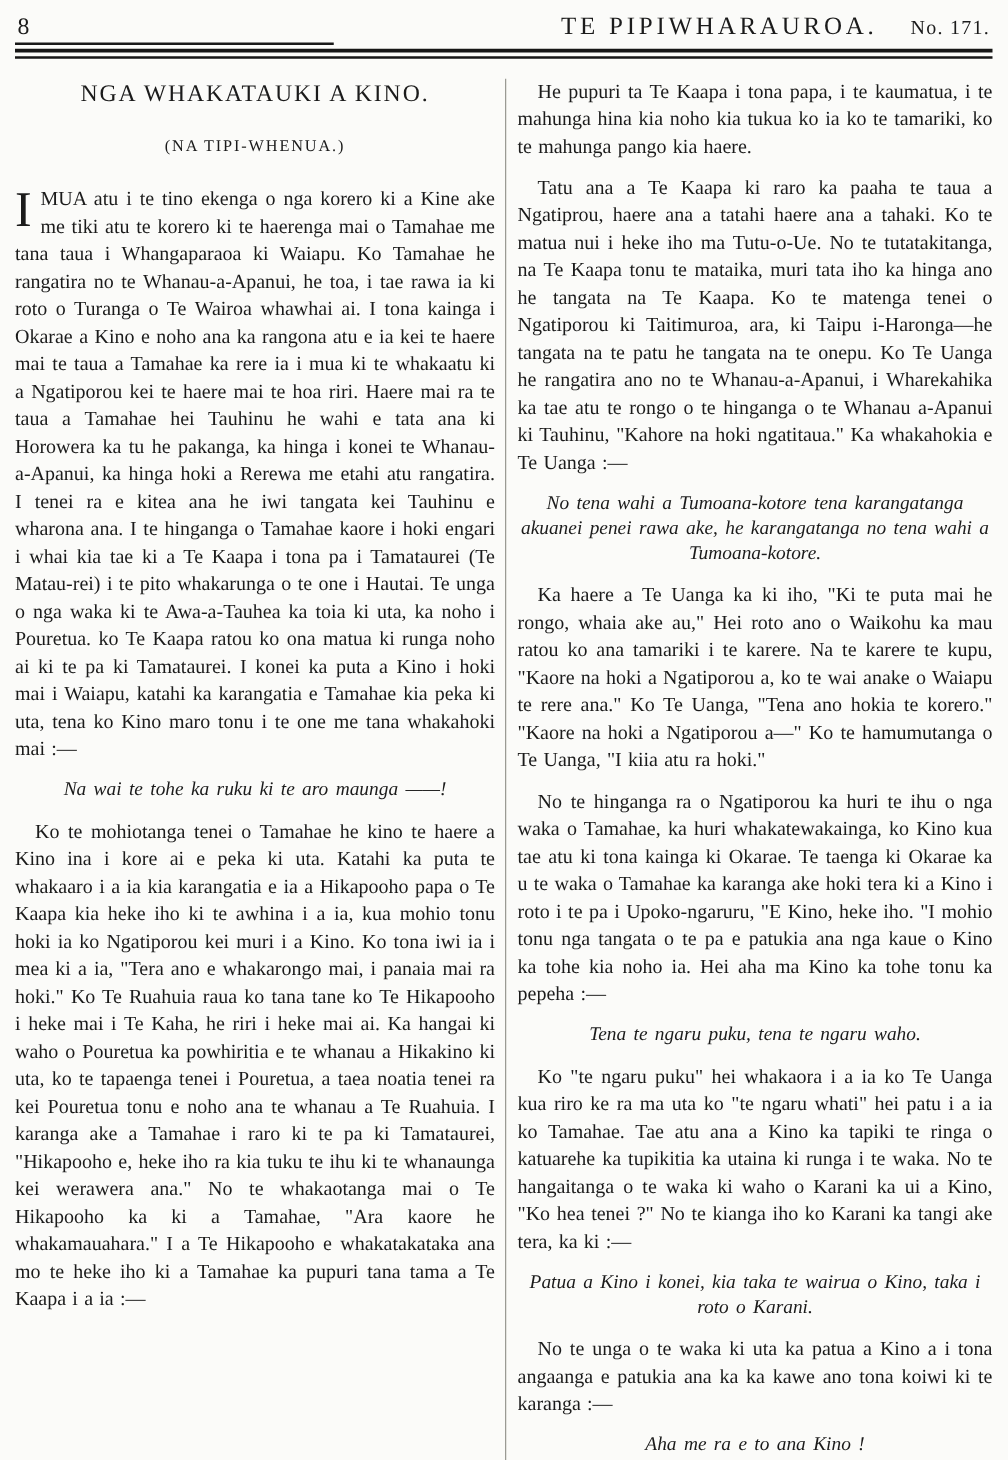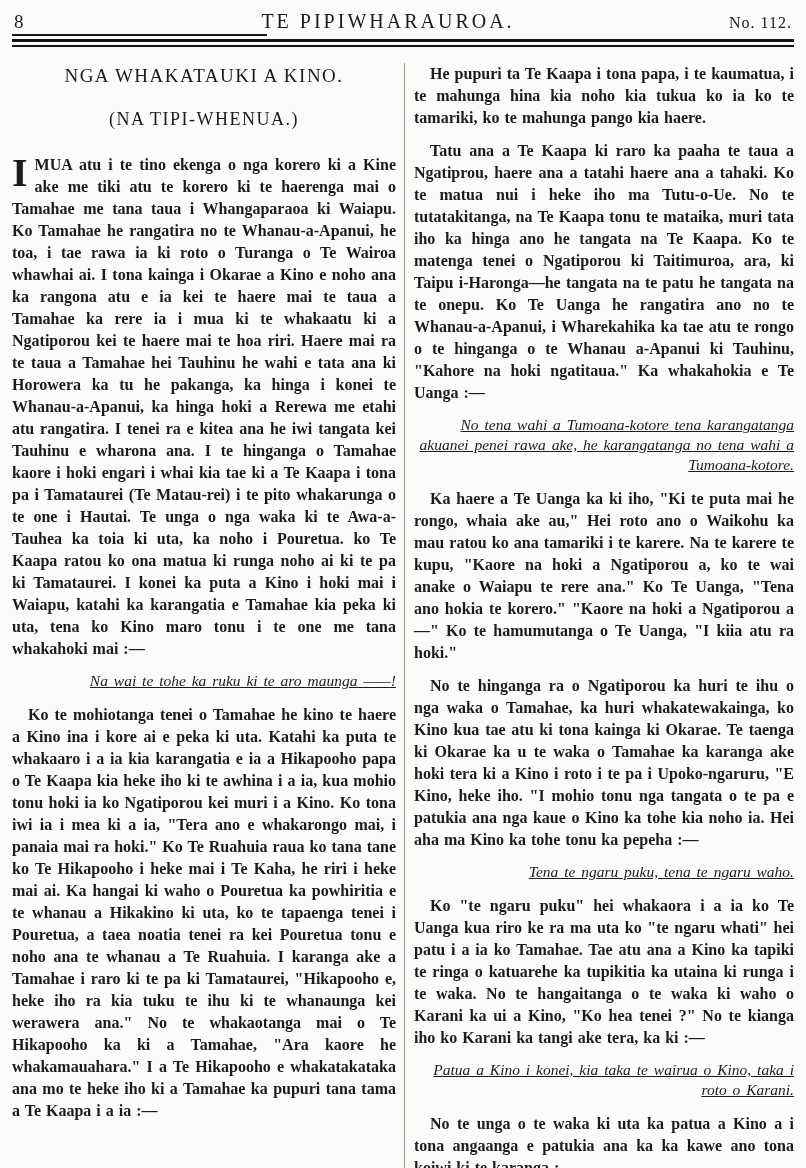--- a/index.html
+++ b/index.html
@@ -12,21 +12,21 @@
   }
   .page { padding:10px 12px 0 12px; box-sizing:border-box; }
 
   
   .running-head {
     display:flex; align-items:baseline;
     padding:0 2px;
   }
   .page-number { width:60px; font-size:19px; letter-spacing:1px; }
   .masthead {
-    flex:1; text-align:center;
+    flex:1; text-align:right;
     font-size:20px; letter-spacing:3px;
   }
   .issue-number { width:90px; text-align:right; font-size:16px; letter-spacing:1px; }
 
   .rule-partial { height:2px; background:#181818; width:255px; margin-top:1px; }
   .double-rule {
     margin-top:3px;
     border-top:3px solid #161616;
     border-bottom:2px solid #161616;
     height:3px;
@@ -38,56 +38,54 @@
   .col-rule  { width:1px; background:#9a9a94; margin:0 9px 0 8px; }
   .col-right { flex:1; }
 
   .article-title {
     text-align:center; font-weight:normal;
     font-size:19px; letter-spacing:1.5px;
     margin:2px 0 0 0;
   }
   .article-byline {
     text-align:center;
-    font-size:18px; letter-spacing:1.5px;
+    font-size:13px; letter-spacing:1.5px;
     margin:22px 0 24px 0;
   }
 
   p.body-par {
     margin:0 0 11px 0;
     font-size:16px; line-height:22px;
     text-align:justify;
     text-indent:16px;
     word-spacing:1px;
-    font-weight:bold;
   }
   p.first-par { text-indent:0; }
   .drop-cap {
     float:left;
     font-size:40px; line-height:34px;
     padding:2px 7px 0 0;
   }
   p.proverb {
     margin:0 0 13px 0;
     font-size:15.5px; line-height:20px;
     font-style:italic;
-    text-align:right; text-indent:0;
+    text-align:center; text-indent:0;
     word-spacing:2px;
-    text-decoration:underline;
   }
 </style>
 </head>
 <body>
 
 <div class="page">
 
   <div class="running-head">
     <span class="page-number">8</span>
     <span class="masthead">TE PIPIWHARAUROA.</span>
-    <span class="issue-number">No. 112.</span>
+    <span class="issue-number">No. 171.</span>
   </div>
   <div class="rule-partial"></div>
   <div class="double-rule"></div>
 
   <div class="columns">
 
     <div class="col-left">
       <h1 class="article-title">NGA WHAKATAUKI A KINO.</h1>
       <div class="article-byline">(NA TIPI-WHENUA.)</div>
 
@@ -104,16 +102,17 @@
     <div class="col-right">
       <p class="body-par">He pupuri ta Te Kaapa i tona papa, i te kaumatua, i te mahunga hina kia noho kia tukua ko ia ko te tamariki, ko te mahunga pango kia haere.</p>
       <p class="body-par">Tatu ana a Te Kaapa ki raro ka paaha te taua a Ngatiprou, haere ana a tatahi haere ana a tahaki. Ko te matua nui i heke iho ma Tutu-o-Ue. No te tutatakitanga, na Te Kaapa tonu te mataika, muri tata iho ka hinga ano he tangata na Te Kaapa. Ko te matenga tenei o Ngatiporou ki Taitimuroa, ara, ki Taipu i-Haronga—he tangata na te patu he tangata na te onepu. Ko Te Uanga he rangatira ano no te Whanau-a-Apanui, i Wharekahika ka tae atu te rongo o te hinganga o te Whanau a-Apanui ki Tauhinu, "Kahore na hoki ngatitaua." Ka whakahokia e Te Uanga :—</p>
       <p class="proverb">No tena wahi a Tumoana-kotore tena karangatanga akuanei penei rawa ake, he karangatanga no tena wahi a Tumoana-kotore.</p>
       <p class="body-par">Ka haere a Te Uanga ka ki iho, "Ki te puta mai he rongo, whaia ake au," Hei roto ano o Waikohu ka mau ratou ko ana tamariki i te karere. Na te karere te kupu, "Kaore na hoki a Ngatiporou a, ko te wai anake o Waiapu te rere ana." Ko Te Uanga, "Tena ano hokia te korero." "Kaore na hoki a Ngatiporou a—" Ko te hamumutanga o Te Uanga, "I kiia atu ra hoki."</p>
       <p class="body-par">No te hinganga ra o Ngatiporou ka huri te ihu o nga waka o Tamahae, ka huri whakatewakainga, ko Kino kua tae atu ki tona kainga ki Okarae. Te taenga ki Okarae ka u te waka o Tamahae ka karanga ake hoki tera ki a Kino i roto i te pa i Upoko-ngaruru, "E Kino, heke iho. "I mohio tonu nga tangata o te pa e patukia ana nga kaue o Kino ka tohe kia noho ia. Hei aha ma Kino ka tohe tonu ka pepeha :—</p>
       <p class="proverb">Tena te ngaru puku, tena te ngaru waho.</p>
       <p class="body-par">Ko "te ngaru puku" hei whakaora i a ia ko Te Uanga kua riro ke ra ma uta ko "te ngaru whati" hei patu i a ia ko Tamahae. Tae atu ana a Kino ka tapiki te ringa o katuarehe ka tupikitia ka utaina ki runga i te waka. No te hangaitanga o te waka ki waho o Karani ka ui a Kino, "Ko hea tenei ?" No te kianga iho ko Karani ka tangi ake tera, ka ki :—</p>
       <p class="proverb">Patua a Kino i konei, kia taka te wairua o Kino, taka i roto o Karani.</p>
       <p class="body-par">No te unga o te waka ki uta ka patua a Kino a i tona angaanga e patukia ana ka ka kawe ano tona koiwi ki te karanga :—</p>
+      <p class="proverb">Aha me ra e to ana Kino !</p>
     </div>
 
   </div>
 </div>
 
 </body></html>

